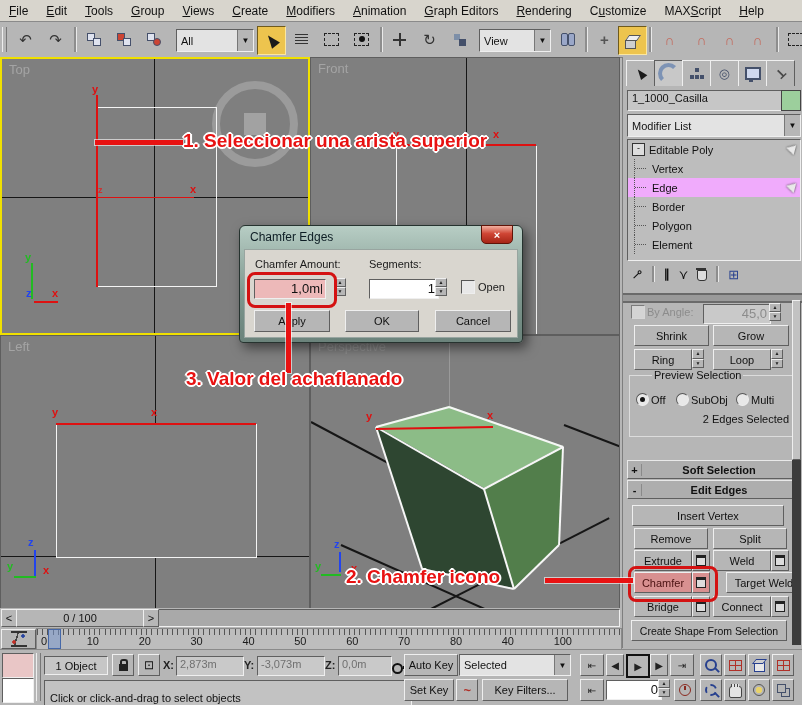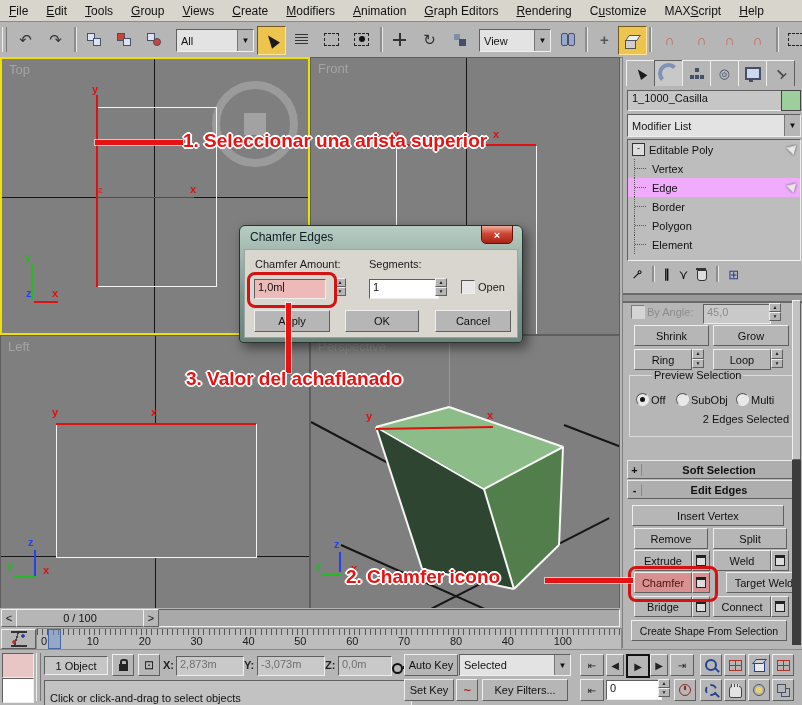--- a/index.html
+++ b/index.html
@@ -41,21 +41,21 @@
        background:linear-gradient(180deg,#b7cdc4,#7d968d 60%,#6b837b);border:1px solid #26332f;
        box-shadow:4px 5px 12px rgba(0,0,0,.5);}
   #dlg-title{position:absolute;left:10px;top:4px;font-size:12px;color:#0d1d24;}
   #dlg-close{position:absolute;right:9px;top:-1px;width:30px;height:17px;border-radius:0 0 5px 5px;
        background:linear-gradient(180deg,#f2b0a0,#cf4534 45%,#a62617);border:1px solid #5f1408;
        color:#fff;font-size:11px;font-weight:bold;display:flex;align-items:center;justify-content:center;}
   #dlg-client{position:absolute;left:4px;top:23px;right:4px;bottom:4px;background:#d9d6cf;border:1px solid #98a5a0;}
   .dlg-lbl{position:absolute;font-size:11px;color:#1a1a1a;}
   .spin{position:absolute;width:12px;height:18px;display:flex;flex-direction:column;}
   .spin span{flex:1;background:#b6b6b6;border:1px solid;border-color:#efefef #5f5f5f #5f5f5f #efefef;font-size:5px;line-height:7px;text-align:center;color:#222;}
-  .field{position:absolute;height:16px;border:1px solid;border-color:#5f5f5f #efefef #efefef #5f5f5f;font-size:11px;padding:1px 3px;background:#fff;}
+  .field{position:absolute;height:16px;border:1px solid;border-color:#5f5f5f #efefef #efefef #5f5f5f;font-size:13px;padding:1px 3px;background:#fff;text-align:right;}
   .caret-after::after{content:"";display:inline-block;width:1px;height:10px;background:#222;margin-left:1px;vertical-align:-1px;}
   .hlbox{position:absolute;border:3px solid #d41212;border-radius:8px;z-index:45;}
   
   #cpanel{left:622px;top:57px;width:180px;height:591px;background:#b6b6b6;border-left:1px solid #7e7e7e;}
   .cp-tab{position:absolute;width:27px;height:25px;top:3px;display:flex;align-items:center;justify-content:center;
           background:#b6b6b6;border:1px solid;border-color:#efefef #5f5f5f #5f5f5f #efefef;border-bottom:none;}
   .cp-tab.active{background:#c8c8c8;border-color:#5f5f5f #efefef transparent #5f5f5f;}
   .stack-row{height:19px;display:flex;align-items:center;font-size:11px;position:relative;}
   .tree{width:14px;height:100%;margin-left:6px;border-left:1px dotted #555;position:relative;}
   .tree::after{content:"";position:absolute;left:0;top:9px;width:11px;border-top:1px dotted #555;}

